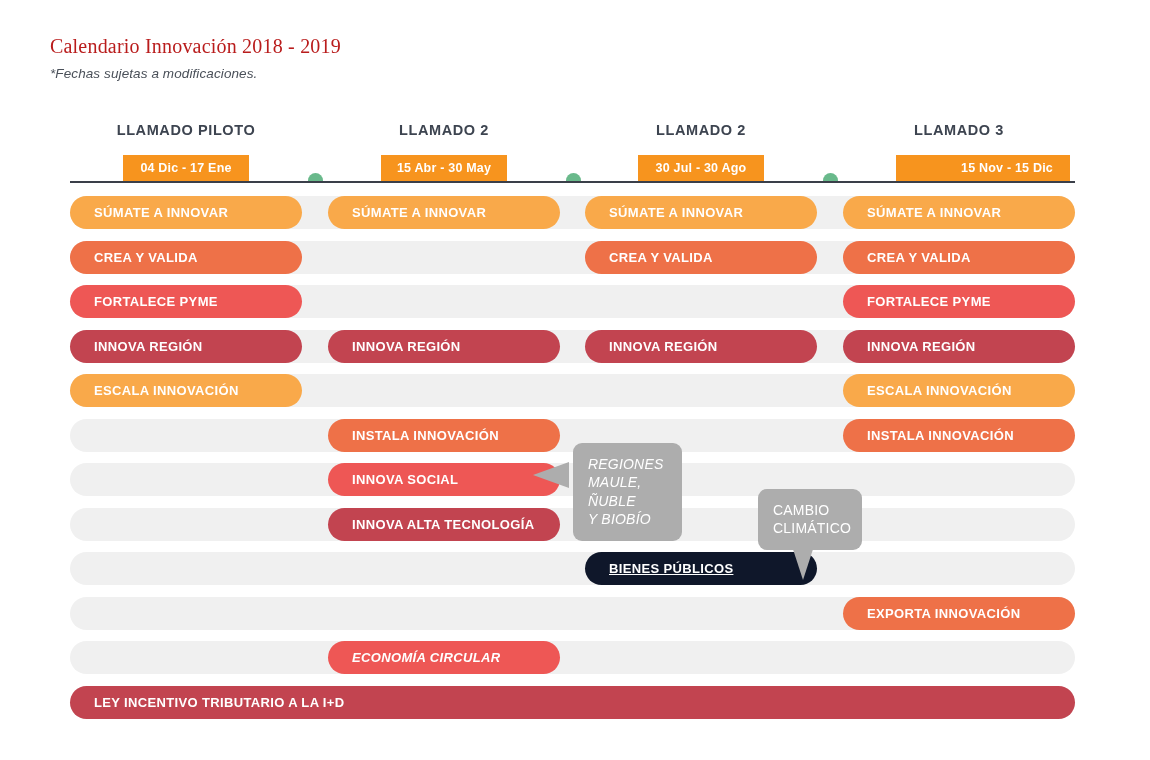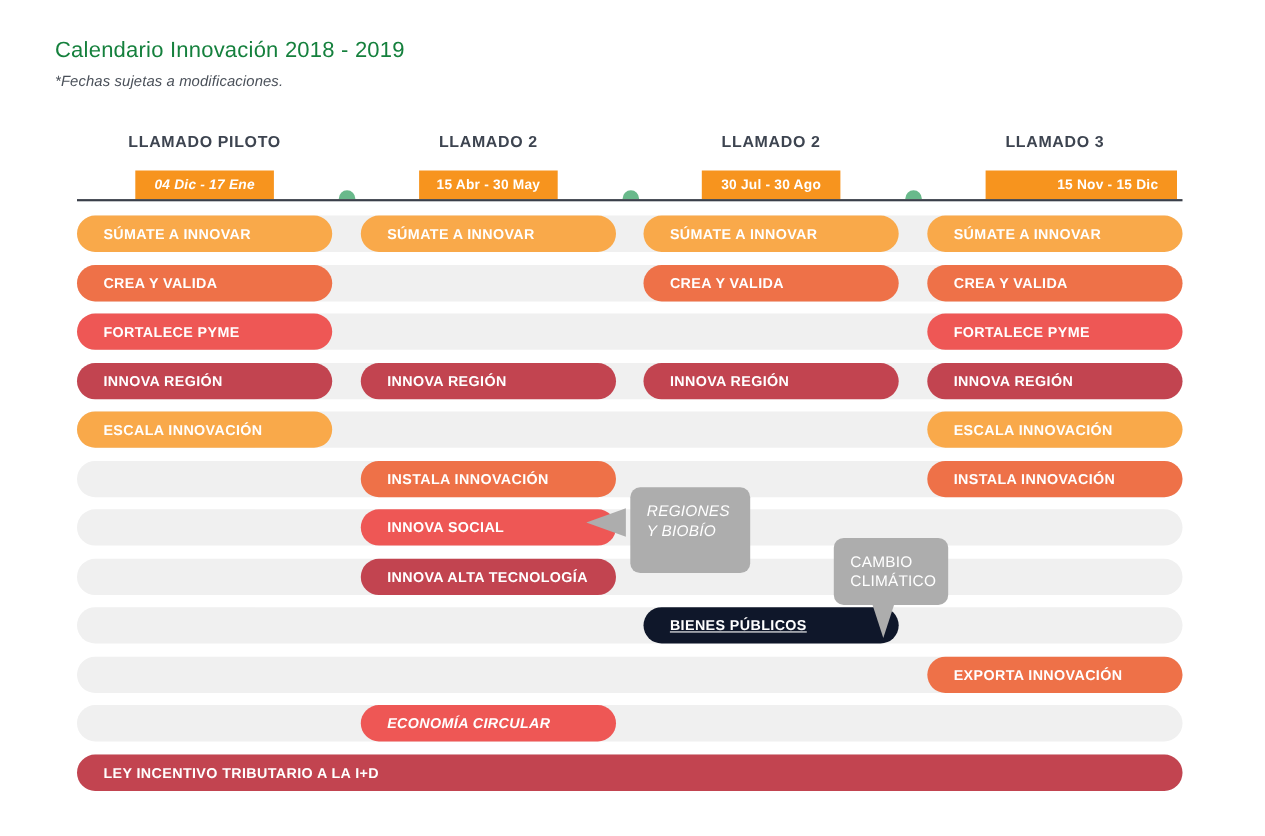--- a/index.html
+++ b/index.html
@@ -9,22 +9,22 @@
     font-family:"Liberation Sans", sans-serif;
     -webkit-font-smoothing:antialiased;
     overflow:hidden;
     position:relative;
   }
   .stage{position:absolute;left:0;top:0;width:1150px;height:760px;}
 
   
   #title{
     position:absolute;left:50px;top:35px;
-    font-size:20px;font-weight:400;color:#15803d;
-    letter-spacing:.2px;white-space:nowrap;
+    font-size:20px;font-weight:400;color:#b91c1c;
+    letter-spacing:.2px;white-space:nowrap;font-family:Liberation Serif, serif;
   }
   #subtitle{
     position:absolute;left:50px;top:66px;
     font-size:13.5px;font-style:italic;color:#4a5059;
     letter-spacing:.1px;white-space:nowrap;
   }
 
   
   .col-head{
     position:absolute;top:122px;
@@ -103,21 +103,21 @@
       <div class="row" style="top: 418.5px; background: rgb(240, 240, 240);"></div>
       <div class="row" style="top: 463px; background: rgb(240, 240, 240);"></div>
       <div class="row" style="top: 507.5px; background: rgb(240, 240, 240);"></div>
       <div class="row" style="top: 552px; background: rgb(240, 240, 240);"></div>
       <div class="row" style="top: 596.5px; background: rgb(240, 240, 240);"></div>
       <div class="row" style="top: 641px; background: rgb(240, 240, 240);"></div>
       <div class="row" style="top: 685.5px; background: rgb(240, 240, 240);"></div>
     </div>
   <div id="headers-layer">
       <div class="col-head" style="left: 70px; width: 232px;">LLAMADO PILOTO</div>
-      <div class="date-badge" style="left: 123px; width: 126px; background: rgb(247, 148, 30); font-style: italic;">04 Dic - 17 Ene</div>
+      <div class="date-badge" style="left: 123px; width: 126px; background: rgb(247, 148, 30);">04 Dic - 17 Ene</div>
       <div class="col-head" style="left: 328px; width: 232px;">LLAMADO 2</div>
       <div class="date-badge" style="left: 381px; width: 126px; background: rgb(247, 148, 30);">15 Abr - 30 May</div>
       <div class="col-head" style="left: 585px; width: 232px;">LLAMADO 2</div>
       <div class="date-badge" style="left: 638px; width: 126px; background: rgb(247, 148, 30);">30 Jul - 30 Ago</div>
       <div class="col-head" style="left: 843px; width: 232px;">LLAMADO 3</div>
       <div class="date-badge" style="left: 896px; width: 126px; background: rgb(247, 148, 30); padding-left: 48px;">15 Nov - 15 Dic</div>
     </div>
   <div id="axis"></div>
   <div id="dots-layer">
       <div class="axis-dot" style="left: 308px; background: rgb(105, 185, 139);"></div>
@@ -192,20 +192,21 @@
         <span>ECONOMÍA CIRCULAR</span>
       </div>
       <div class="pill" style="left: 70px; width: 1005px; top: 685.5px; background: rgb(194, 68, 80);">
         <span>LEY INCENTIVO TRIBUTARIO A LA I+D</span>
       </div>
     </div>
   <div id="callouts-layer">
       <div class="tail tail-left" style="left: 533px; top: 462px;"></div>
       <div class="callout" style="left: 573px; top: 443px; width: 109px; min-height: 78px; background: rgb(173, 173, 173); font-style: italic;">
         <div>REGIONES</div>
+        <div>MAULE, ÑUBLE</div>
         <div>Y BIOBÍO</div>
       </div>
       <div class="tail tail-down" style="left: 790px; top: 540px;"></div>
       <div class="callout" style="left: 758px; top: 489px; width: 104px; min-height: 58px; background: rgb(173, 173, 173);">
         <div>CAMBIO</div>
         <div>CLIMÁTICO</div>
       </div>
     </div>
 
 </div>

